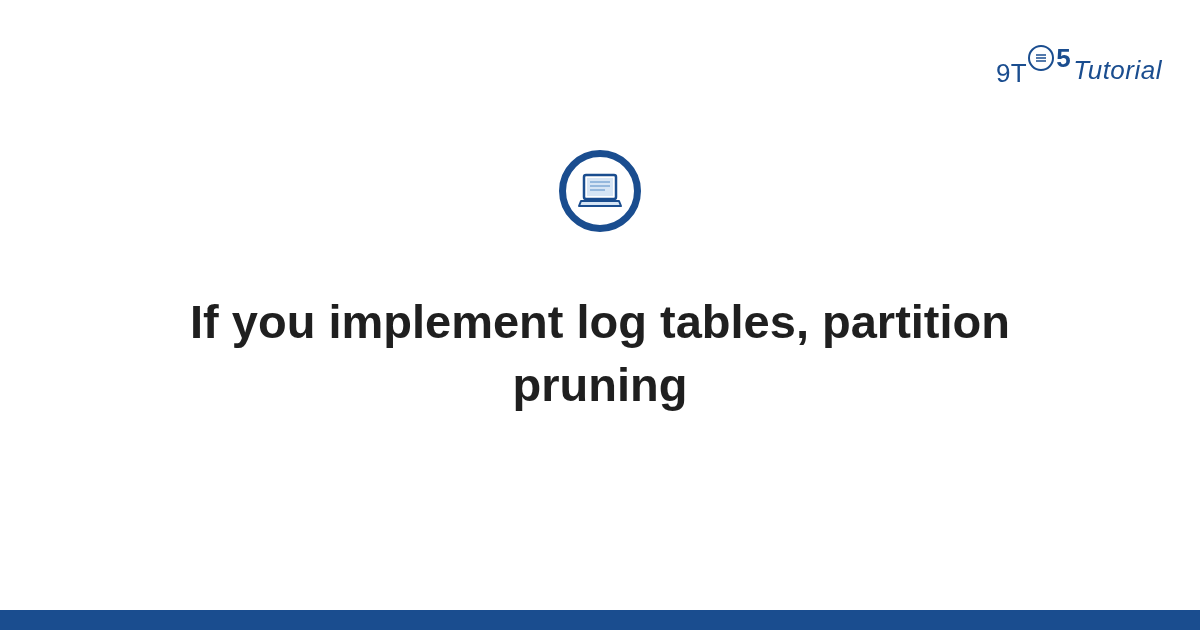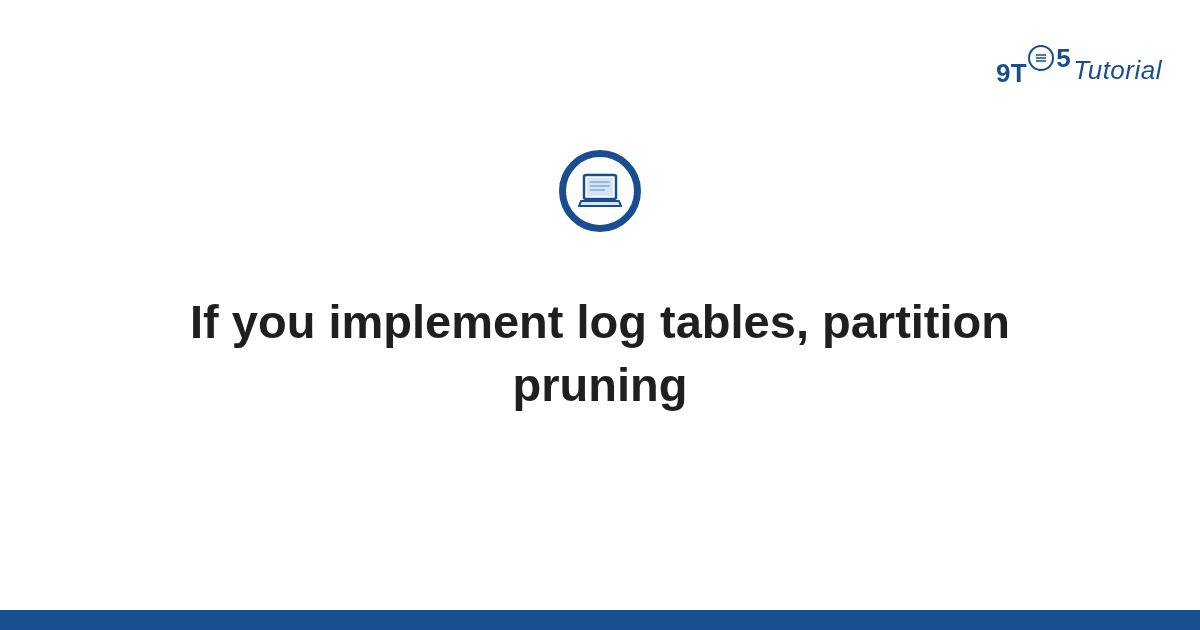--- a/index.html
+++ b/index.html
@@ -20,21 +20,21 @@
       top: 28px;
       right: 38px;
       font-size: 26px;
       font-weight: 600;
       color: #1a4d8f;
       letter-spacing: 0.5px;
       display: flex;
       align-items: center;
     }
     .logo-9t {
-      font-weight: 700;
+      font-weight: 400;
       margin-top: 30px;
     }
     .logo-circle {
       display: inline-flex;
       align-items: center;
       justify-content: center;
       width: 26px;
       height: 26px;
       border: 2.5px solid #1a4d8f;
       border-radius: 50%;

